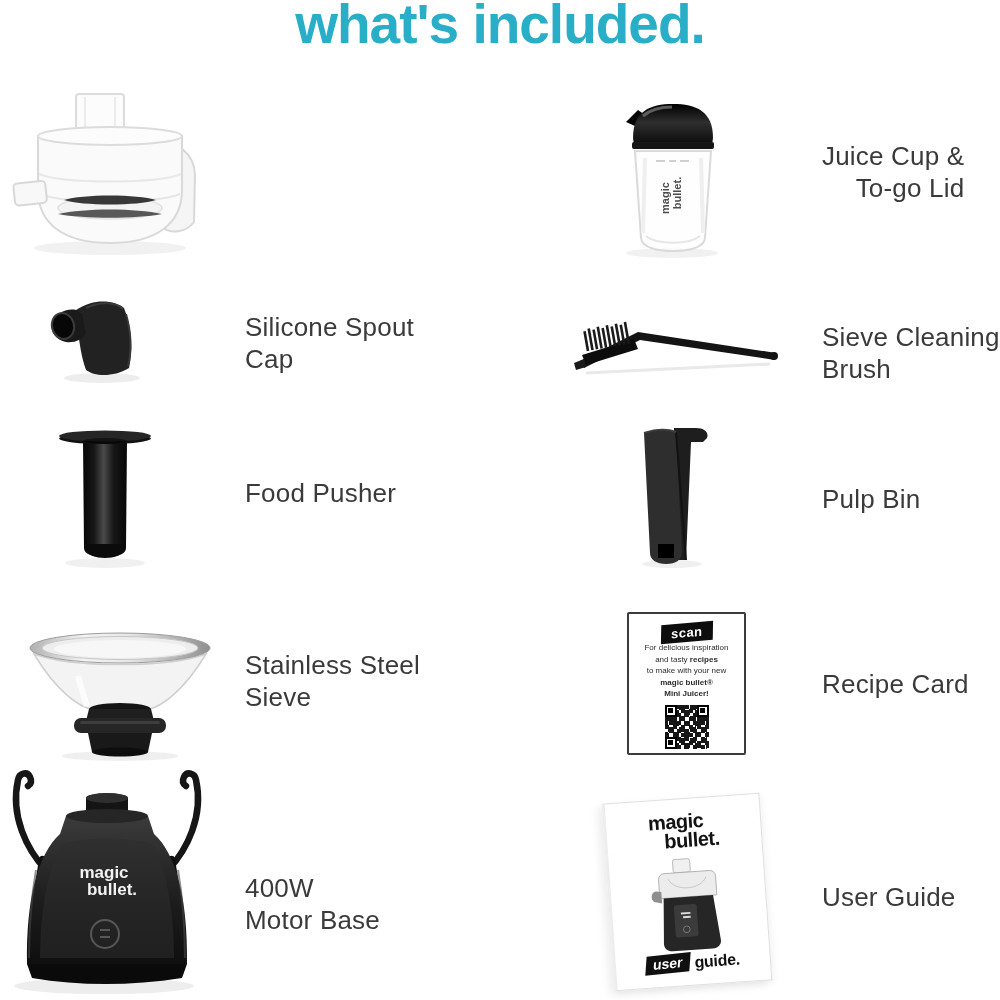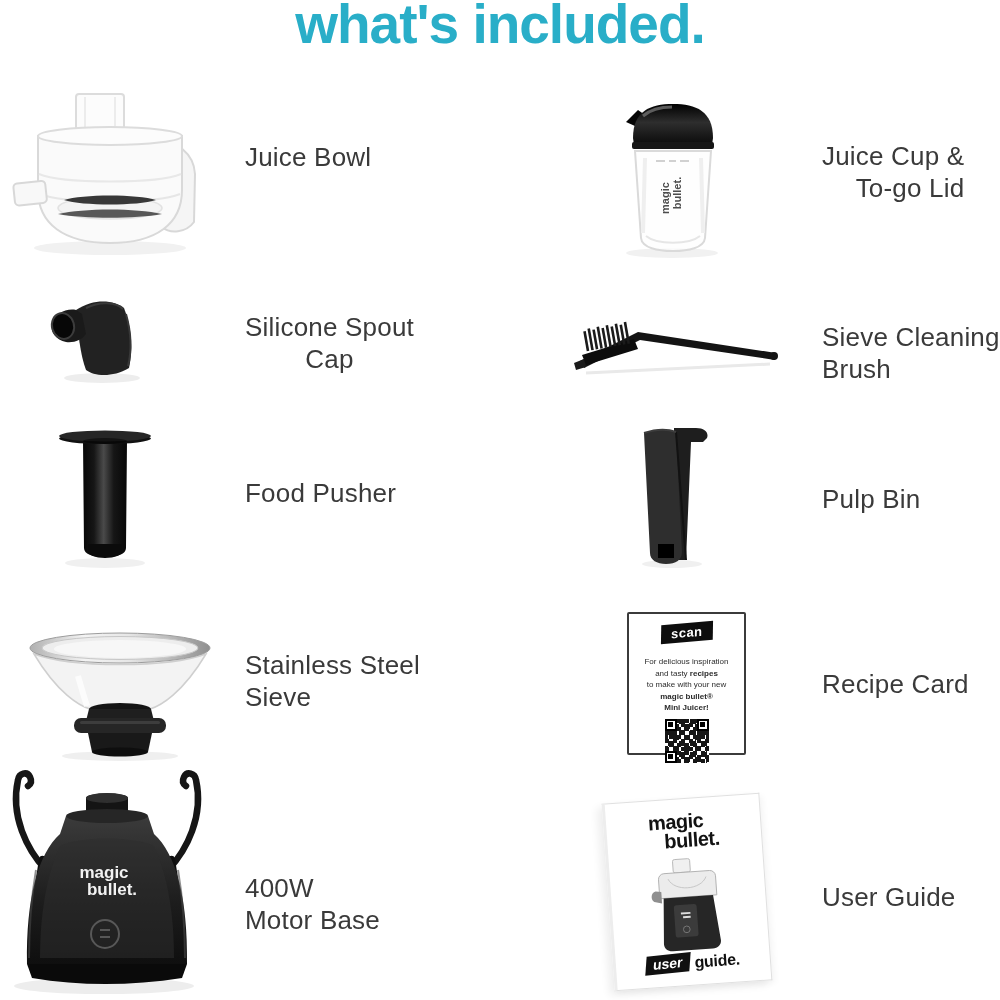--- a/index.html
+++ b/index.html
@@ -22,21 +22,21 @@
   .recipe-card {
     position:absolute; left:627px; top:612px; width:119px; height:143px;
     background:#fff; border:2px solid #3b3b3b; border-radius:2px;
     text-align:center; box-sizing:border-box;
   }
   .scan-badge {
     display:inline-block; margin-top:9px; background:#0d0d0d; color:#fff;
     font-size:13px; font-weight:bold; letter-spacing:0.5px; padding:2px 10px;
     transform:rotate(-5deg) skewX(-6deg);
   }
-  .rc-lines { margin-top:14px; font-size:8px; color:#2c2c2c; line-height:1.45; }
+  .rc-lines { margin-top:0; font-size:8px; color:#2c2c2c; line-height:1.45; }
   .rc-bold { font-weight:bold; }
   .qr {
     position:relative; width:44px; height:44px; margin:5px auto 0;
     background:
       conic-gradient(#161616 25%, #0000 0 50%, #161616 0 75%, #0000 0) 0 0/8px 8px,
       conic-gradient(#161616 25%, #0000 0 50%, #161616 0 75%, #0000 0) 3px 5px/11px 11px,
       #fff;
   }
   .qf { position:absolute; width:12px; height:12px; border:2.5px solid #000; background:#fff; box-sizing:border-box; }
   .qf::after { content:""; position:absolute; inset:1.5px; background:#000; }
@@ -78,21 +78,20 @@
       <path d="M27 84 C50 94 146 94 169 84" stroke="#e8e8e8" fill="none" stroke-width="2"></path>
       <path d="M28 104 C52 114 144 114 168 104" stroke="#e6e6e6" fill="none" stroke-width="2"></path>
       <ellipse cx="98" cy="118" rx="52" ry="11" fill="#f3f3f3" stroke="#e2e2e2" stroke-width="1.5"></ellipse>
       <path d="M52 110 C70 104 126 104 144 110 C126 116 70 116 52 110 Z" fill="#383838"></path>
       <path d="M46 124 C72 118 124 118 150 124 C124 129 72 129 46 124 Z" fill="#474747" opacity="0.9"></path>
       <g transform="rotate(-6 20 102)">
         <rect x="2" y="92" width="32" height="22" rx="4" fill="#f8f8f8" stroke="#d8d8d8" stroke-width="2"></rect>
       </g>
     </svg>
   </div>
-  <div class="label" style="left:245px; top:141px;">Juice Bowl</div>
 
   <div class="fig" style="left:612px; top:98px;">
     <svg width="125" height="162" viewBox="0 0 125 162">
       <defs>
         <linearGradient id="jc-lid" x1="0" y1="0" x2="0" y2="1">
           <stop offset="0" stop-color="#000"></stop>
             <stop offset="0.45" stop-color="#2e2e2e"></stop>
             <stop offset="1" stop-color="#0a0a0a"></stop>
         </linearGradient>
       </defs>
@@ -123,21 +122,21 @@
     <svg width="110" height="98" viewBox="0 0 110 98">
       <ellipse cx="60" cy="90" rx="38" ry="5" fill="#ededed"></ellipse>
       <path d="M34 22 C52 10 72 12 82 20 C90 40 91 62 87 80 C70 90 52 88 44 82 C38 66 36 44 34 22 Z" fill="#222222"></path>
       <path d="M34 22 C24 20 12 26 10 36 C8 44 14 52 24 54 C32 55 40 52 44 46 L40 26 Z" fill="#1a1a1a"></path>
       <ellipse cx="21" cy="38" rx="11" ry="13" fill="#070707" transform="rotate(-16 21 38)"></ellipse>
       <ellipse cx="21" cy="38" rx="11" ry="13" fill="none" stroke="#3c3c3c" stroke-width="2" transform="rotate(-16 21 38)"></ellipse>
       <path d="M44 20 C58 13 74 14 81 21" stroke="#3a3a3a" fill="none" stroke-width="2"></path>
       <path d="M84 26 C89 44 90 62 86 78" stroke="#383838" stroke-width="2" fill="none"></path>
     </svg>
   </div>
-  <div class="label" style="left:245px; top:311px;text-align:center;">Silicone Spout
+  <div class="label" style="left:245px; top:311px;">Silicone Spout
 Cap</div>
 
   <div class="fig" style="left:570px; top:315px;">
     <svg width="210" height="65" viewBox="0 0 210 65">
       <path d="M16 58 L200 49" stroke="#e9e9e9" stroke-width="3"></path>
       <path d="M10 46 L68 17 L206 38 L205 45 L70 25 L14 53 Z" fill="#141414"></path>
       <circle cx="204" cy="41" r="4" fill="#141414"></circle>
       <path d="M12 40 L64 24 L68 34 L16 50 Z" fill="#0c0c0c"></path>
       <g fill="#1b1b1b" transform="rotate(-10 40 30)">
         <rect x="16" y="12" width="2.6" height="20"></rect>

